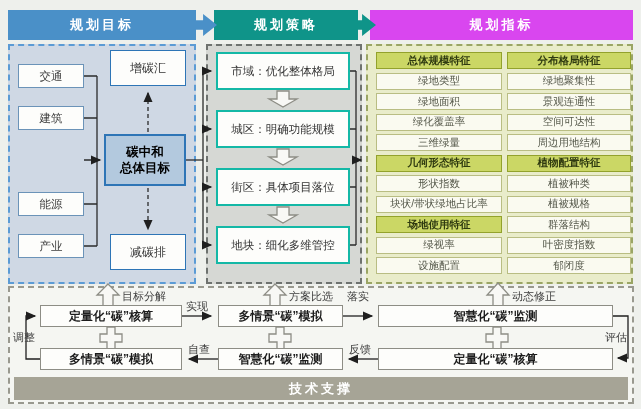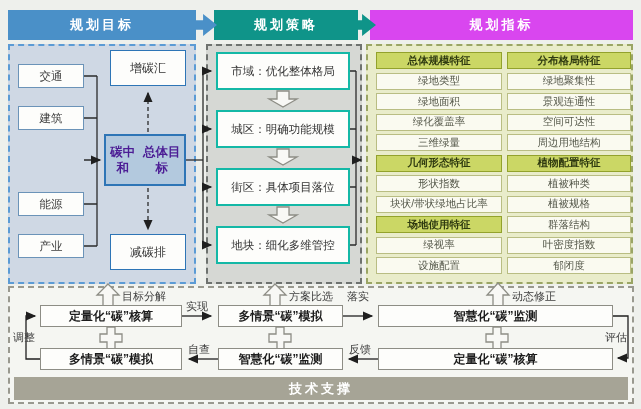--- a/index.html
+++ b/index.html
@@ -26,22 +26,22 @@
   .panel-strategy{left:206px;width:156px;background:#d6d8d4;border:2px dashed #6e726f;}
   .panel-indicator{left:366px;width:267px;background:#e9ecca;border:2px dashed #9aa565;}
   .panel-bottom{left:8px;top:286px;width:626px;height:118px;background:#f5f6f2;
     border:2px dashed #99998f;z-index:1;}
   
   .node{display:flex;align-items:center;justify-content:center;text-align:center;
     z-index:3;background:#fdfdfb;color:#3c3c3c;}
   .sector{left:18px;width:66px;height:24px;border:1px solid #6b93b8;font-size:11.5px;}
   .side-box{left:110px;width:76px;height:36px;border:1.5px solid #2e75b6;font-size:12px;color:#333;}
   .core-box{left:104px;top:134px;width:82px;height:52px;background:#b3c9de;
-    border:2px solid #2e75b6;font-weight:bold;font-size:12.5px;color:#4c1d95;
-    line-height:1.3;flex-direction:row;}
+    border:2px solid #2e75b6;font-weight:bold;font-size:12.5px;color:#000000;
+    line-height:1.3;flex-direction:column;}
   .step-box{left:216px;width:134px;height:38px;border:2px solid #14b8a6;font-size:11.5px;color:#333;}
   
   .ind-col{top:52px;height:222px;display:flex;flex-direction:column;
     justify-content:space-between;z-index:3;}
   .ind-col-left{left:376px;width:126px;}
   .ind-col-right{left:507px;width:124px;}
   .ind-row{height:17px;display:flex;align-items:center;justify-content:center;
     background:#fafaf0;border:1px solid #b9bd83;font-size:10.5px;color:#55584a;
     box-sizing:border-box;}
   .ind-row.hl{background:#cbd765;border:1px solid #93a22c;color:#2f3a10;font-weight:bold;}

